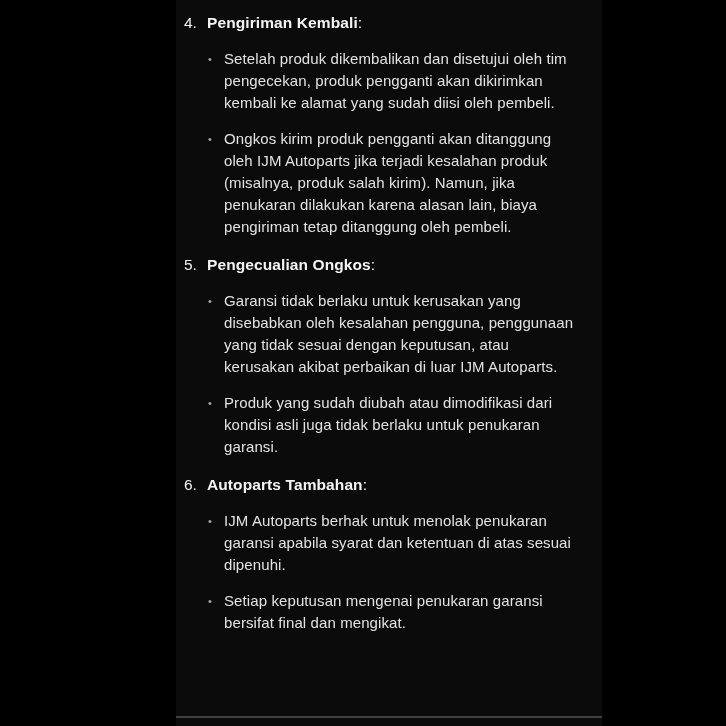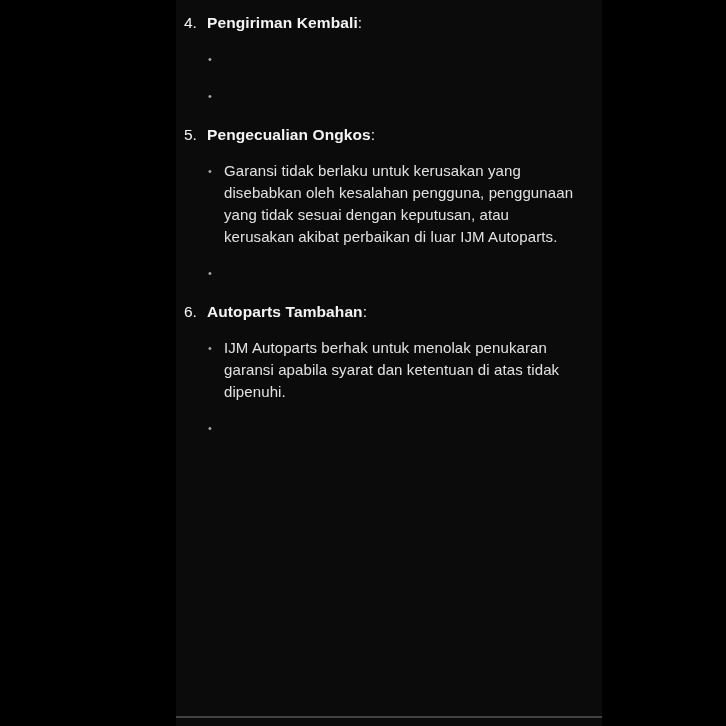--- a/index.html
+++ b/index.html
@@ -84,49 +84,53 @@
 <div class="page">
   <div class="content">
 
     <div class="section">
       <div class="heading">
         <span class="num">4.</span>
         <span class="heading-text"><span class="title">Pengiriman Kembali</span><span class="colon">:</span></span>
       </div>
       <div class="bullet">
         <span class="dot">•</span>
+        <span class="bullet-text">Setelah produk dikembalikan dan disetujui oleh tim pengecekan, produk pengganti akan dikirimkan kembali ke alamat yang sudah diisi oleh pembeli.</span>
       </div>
       <div class="bullet">
         <span class="dot">•</span>
+        <span class="bullet-text">Ongkos kirim produk pengganti akan ditanggung oleh IJM Autoparts jika terjadi kesalahan produk (misalnya, produk salah kirim). Namun, jika penukaran dilakukan karena alasan lain, biaya pengiriman tetap ditanggung oleh pembeli.</span>
       </div>
     </div>
 
     <div class="section">
       <div class="heading">
         <span class="num">5.</span>
         <span class="heading-text"><span class="title">Pengecualian Ongkos</span><span class="colon">:</span></span>
       </div>
       <div class="bullet">
         <span class="dot">•</span>
         <span class="bullet-text">Garansi tidak berlaku untuk kerusakan yang disebabkan oleh kesalahan pengguna, penggunaan yang tidak sesuai dengan keputusan, atau kerusakan akibat perbaikan di luar IJM Autoparts.</span>
       </div>
       <div class="bullet">
         <span class="dot">•</span>
+        <span class="bullet-text">Produk yang sudah diubah atau dimodifikasi dari kondisi asli juga tidak berlaku untuk penukaran garansi.</span>
       </div>
     </div>
 
     <div class="section">
       <div class="heading">
         <span class="num">6.</span>
         <span class="heading-text"><span class="title">Autoparts Tambahan</span><span class="colon">:</span></span>
       </div>
       <div class="bullet">
         <span class="dot">•</span>
-        <span class="bullet-text">IJM Autoparts berhak untuk menolak penukaran garansi apabila syarat dan ketentuan di atas tidak dipenuhi.</span>
+        <span class="bullet-text">IJM Autoparts berhak untuk menolak penukaran garansi apabila syarat dan ketentuan di atas sesuai dipenuhi.</span>
       </div>
       <div class="bullet">
         <span class="dot">•</span>
+        <span class="bullet-text">Setiap keputusan mengenai penukaran garansi bersifat final dan mengikat.</span>
       </div>
     </div>
 
   </div>
   <div class="divider"></div>
 </div>
 
 </body></html>

